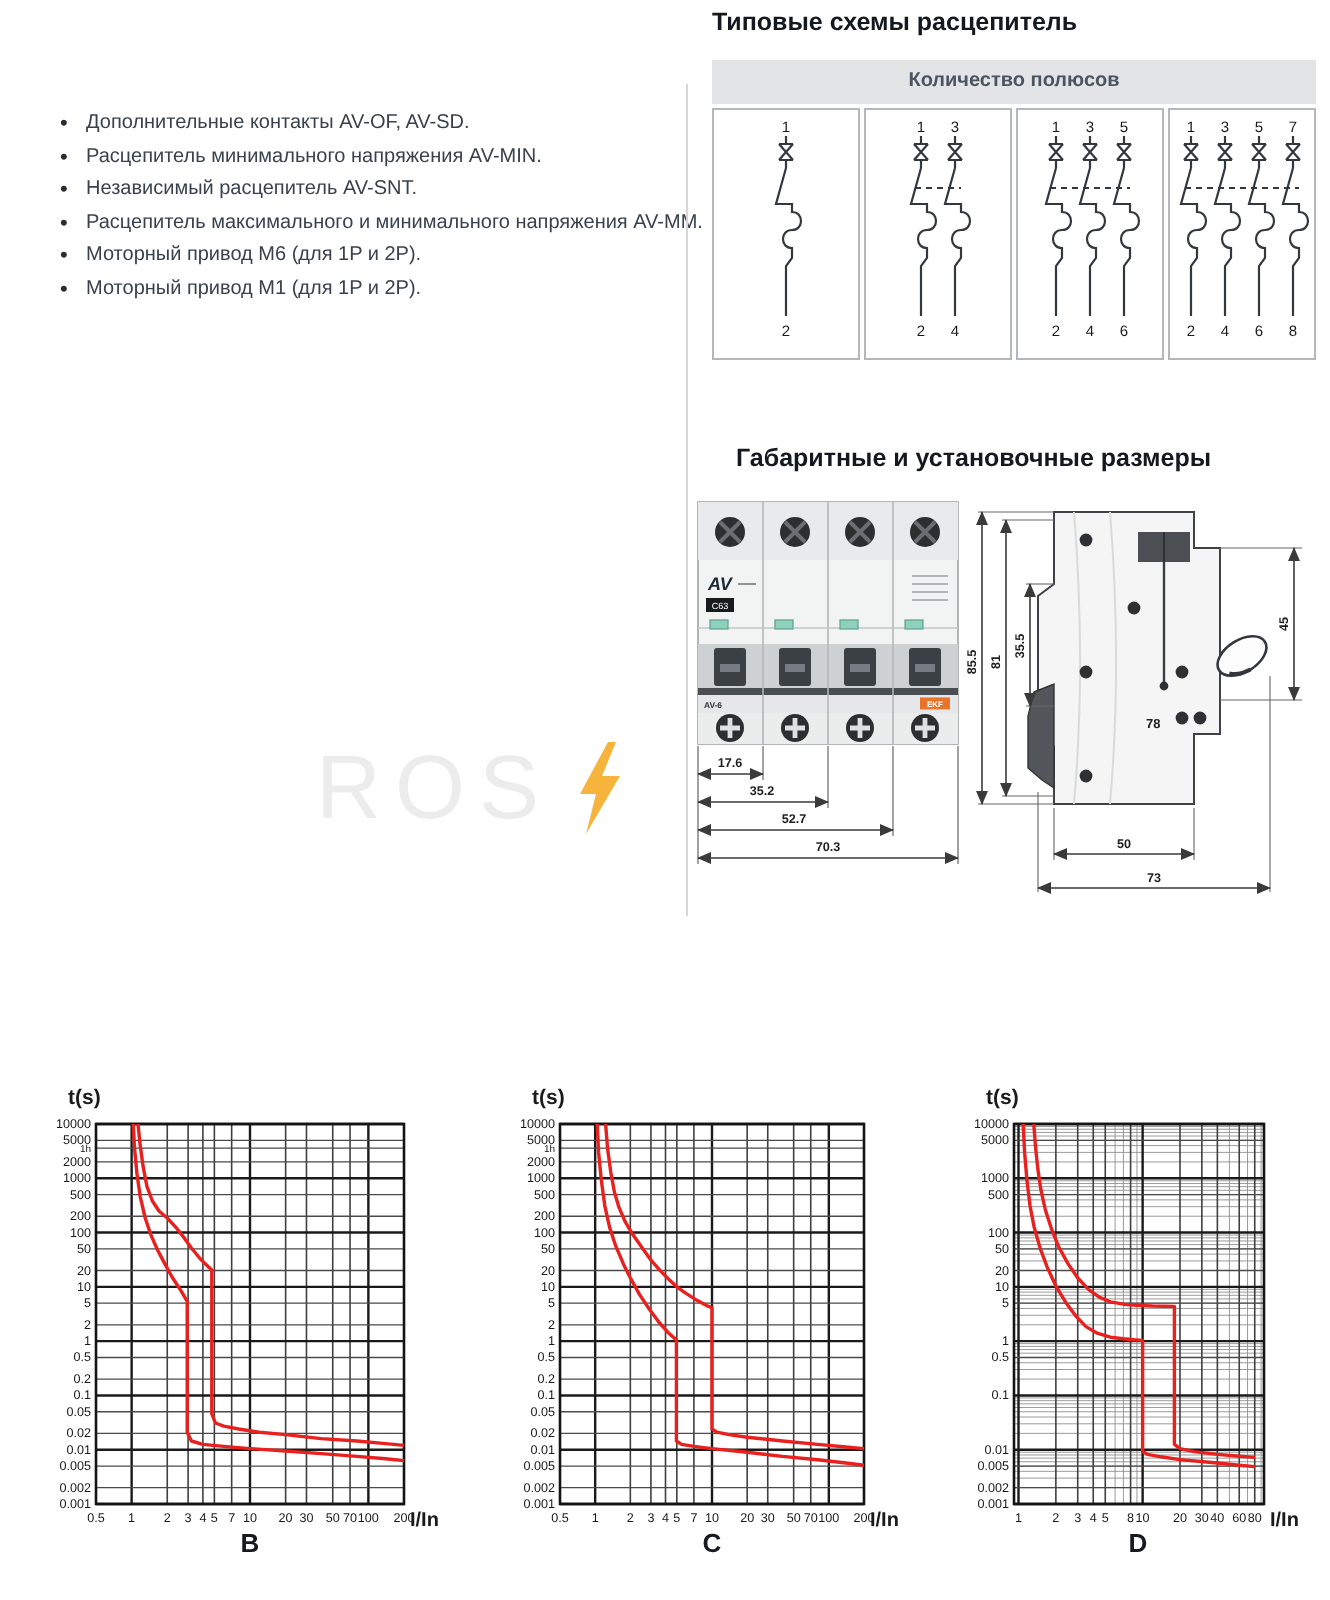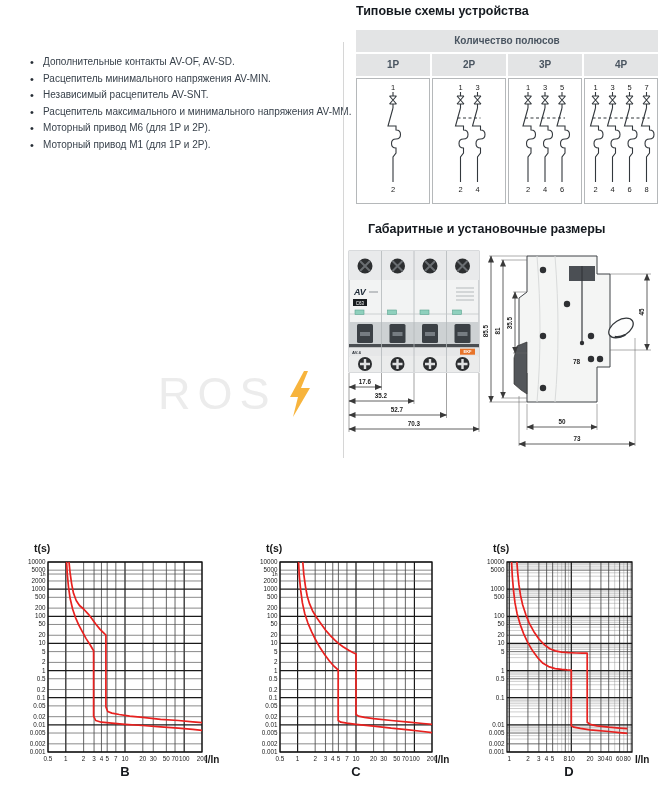--- a/index.html
+++ b/index.html
@@ -47,29 +47,23 @@
     <li><span>Дополнительные  контакты AV-OF, AV-SD.</span></li>
     <li><span>Расцепитель минимального напряжения AV-MIN.</span></li>
     <li><span>Независимый расцепитель  AV-SNT.</span></li>
     <li><span>Расцепитель максимального и минимального напряжения AV-MM.</span></li>
     <li><span>Моторный привод М6 (для 1P и 2P).</span></li>
     <li><span>Моторный привод М1 (для 1P и 2P).</span></li>
   </ul>
 
   <div class="v-divider"></div>
 
-  <h2 class="sec-title" style="left:356px;top:4px;">Типовые схемы устройства</h2>
+  <h2 class="sec-title" style="left:356px;top:4px;">Типовые схемы расцепитель</h2>
   <div class="schemes-table">
     <div class="th-span">Количество полюсов</div>
-    <div class="th-row">
-      <div class="th-cell">1P</div>
-      <div class="th-cell">2P</div>
-      <div class="th-cell">3P</div>
-      <div class="th-cell">4P</div>
-    </div>
     <div class="diag-row">
       <div class="diag-cell">
           <svg width="72" height="120">
             <g stroke="#33383d" stroke-width="1.1" fill="none">
               <path d="M36 11 V15 M32.5 15 H39.5 M32.5 23 H39.5 M32.5 15 L39.5 23 M39.5 15 L32.5 23 M36 23 V27"></path>
               <path d="M36 27 L31 45 L39 45 V49 C45 49 45 58 39 58 C33 58 33 67 39 67 V72 L36 76 V101"></path>
             </g>
             <text x="36" y="9" font-size="7.5" text-anchor="middle" font-weight="normal" fill="#1a1a1a">1</text>
             <text x="36" y="111" font-size="7.5" text-anchor="middle" font-weight="normal" fill="#1a1a1a">2</text>
           </svg>

